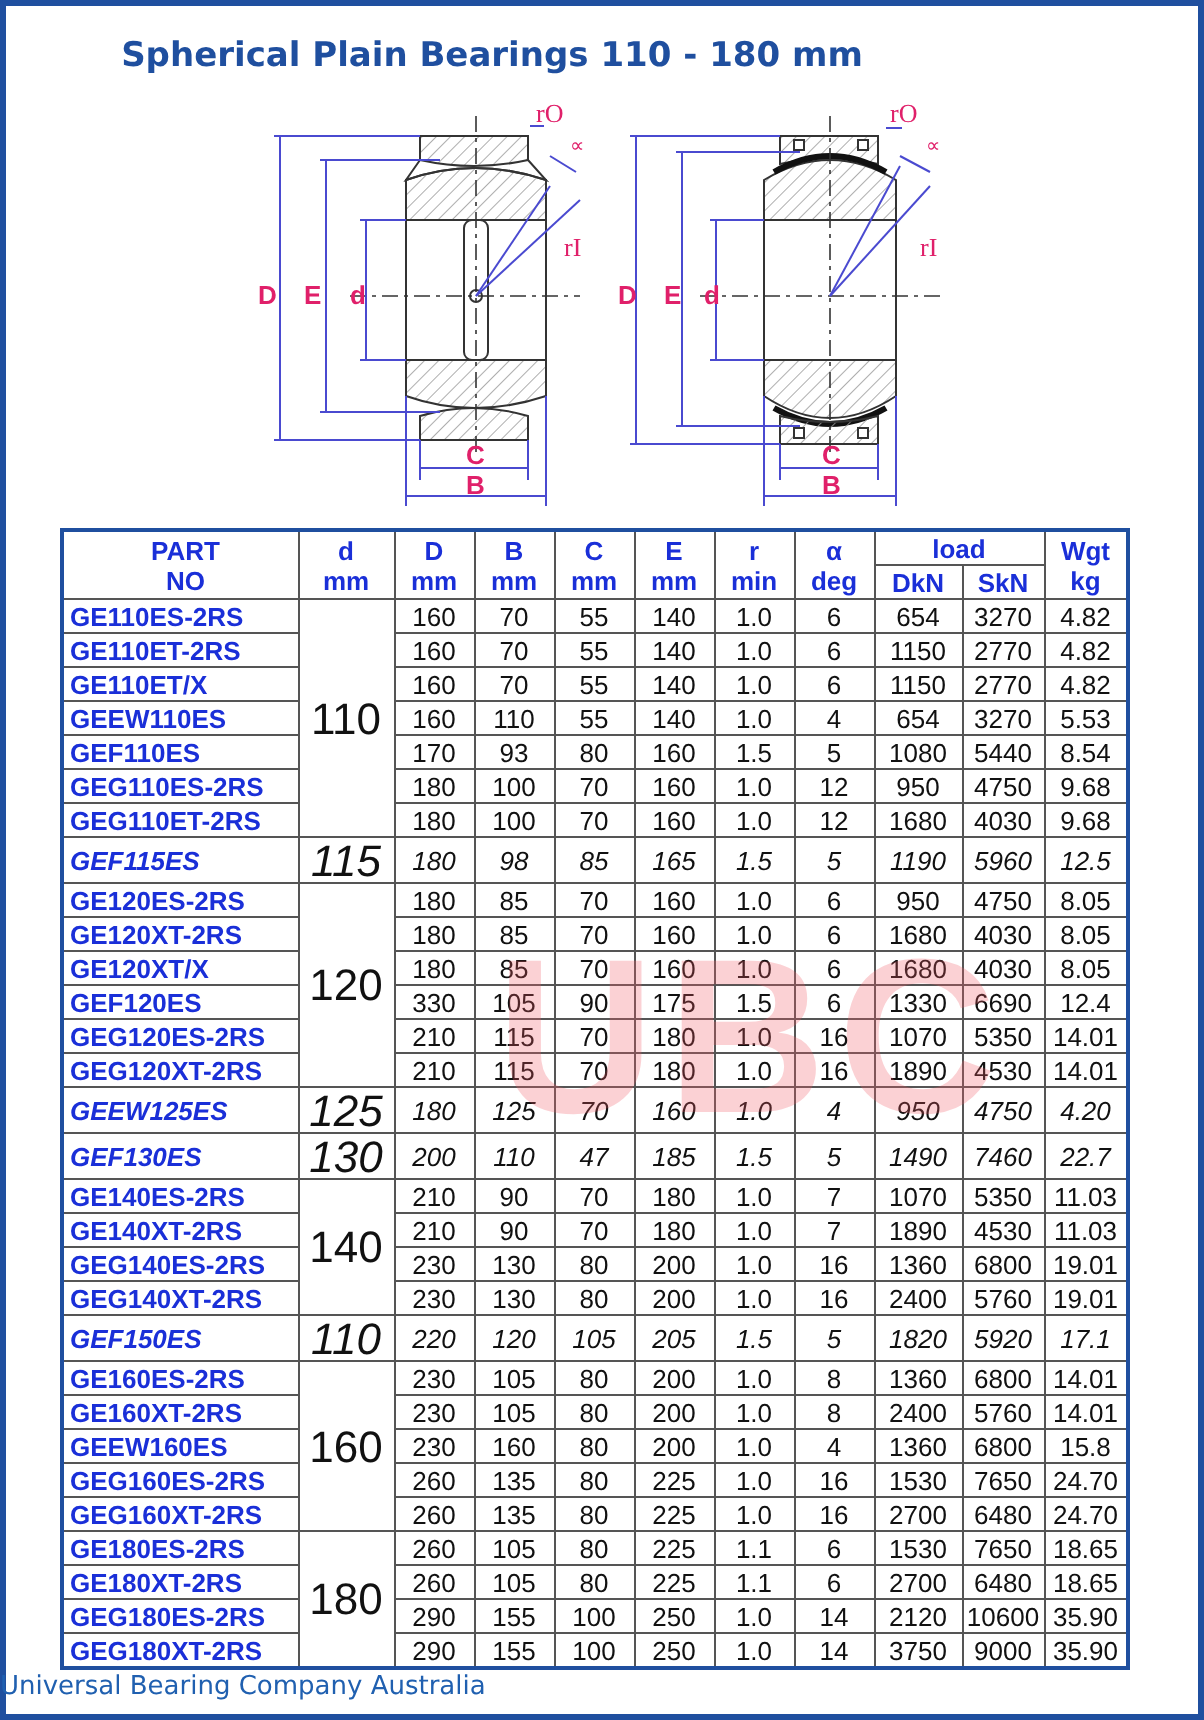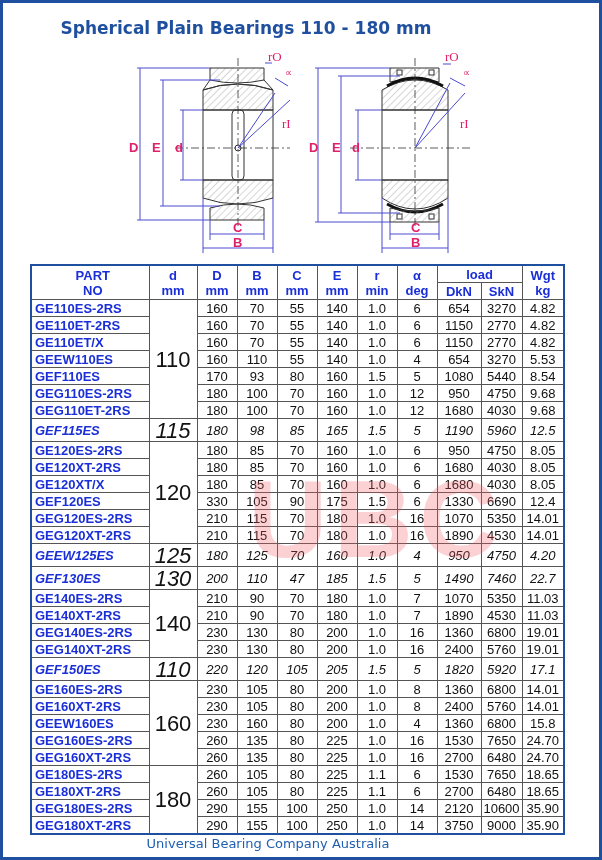--- a/index.html
+++ b/index.html
@@ -8,21 +8,21 @@
   .title { position:absolute; left:0; top:18px; width:492px; text-align:center; font-family:"DejaVu Sans", sans-serif; font-weight:bold; font-size:17px; color:#1f4f9f; }
   .diagram { position:absolute; top:48px; }
   .tbl { position:absolute; left:30px; top:264px; border-collapse:collapse; table-layout:fixed; }
   .tbl td, .tbl th { border:1px solid #555; padding:0; text-align:center; font-size:13px; color:#111; height:16px; line-height:15px; }
   .tbl th { color:#1a2fd8; font-weight:bold; font-size:13px; }
   .tbl th.part { text-align:center; padding-left:5px; }
   .tbl td.pn { text-align:left; padding-left:3px; color:#1a2fd8; font-weight:bold; font-size:13px; border-right:1px solid #555;margin-top:36px; }
   .tbl td.dval { font-size:22px; border-bottom:1px solid #555; }
   .tbl { border:2px solid #1f4f9f; }
   .tbl tr.tall td { height:22px;font-style:italic; }
-  .footer { position:absolute; left:0; top:836px; width:536px; text-align:center; font-family:"DejaVu Sans", sans-serif; font-size:13px; color:#2060b0; }
+  .footer { position:absolute; left:0; top:836px; width:536px; font-family:"DejaVu Sans", sans-serif; font-size:13px; color:#2060b0; }
   .watermark { position:absolute; left:248px; top:455px; font-family:"Liberation Sans", sans-serif; font-weight:bold; font-size:110px; color:rgba(240,90,100,0.28); letter-spacing:6px; pointer-events:none; }
   .lbl { fill:#e0206a; font-family:"Liberation Sans", sans-serif; font-weight:bold; font-size:13px; }
   .rlbl { fill:#e0206a; font-family:"Liberation Serif", serif; font-size:13px; }
 </style>
 </head>
 <body>
 
 <div class="frame"></div>
 <div class="title">Spherical Plain Bearings 110 - 180 mm</div>
 

